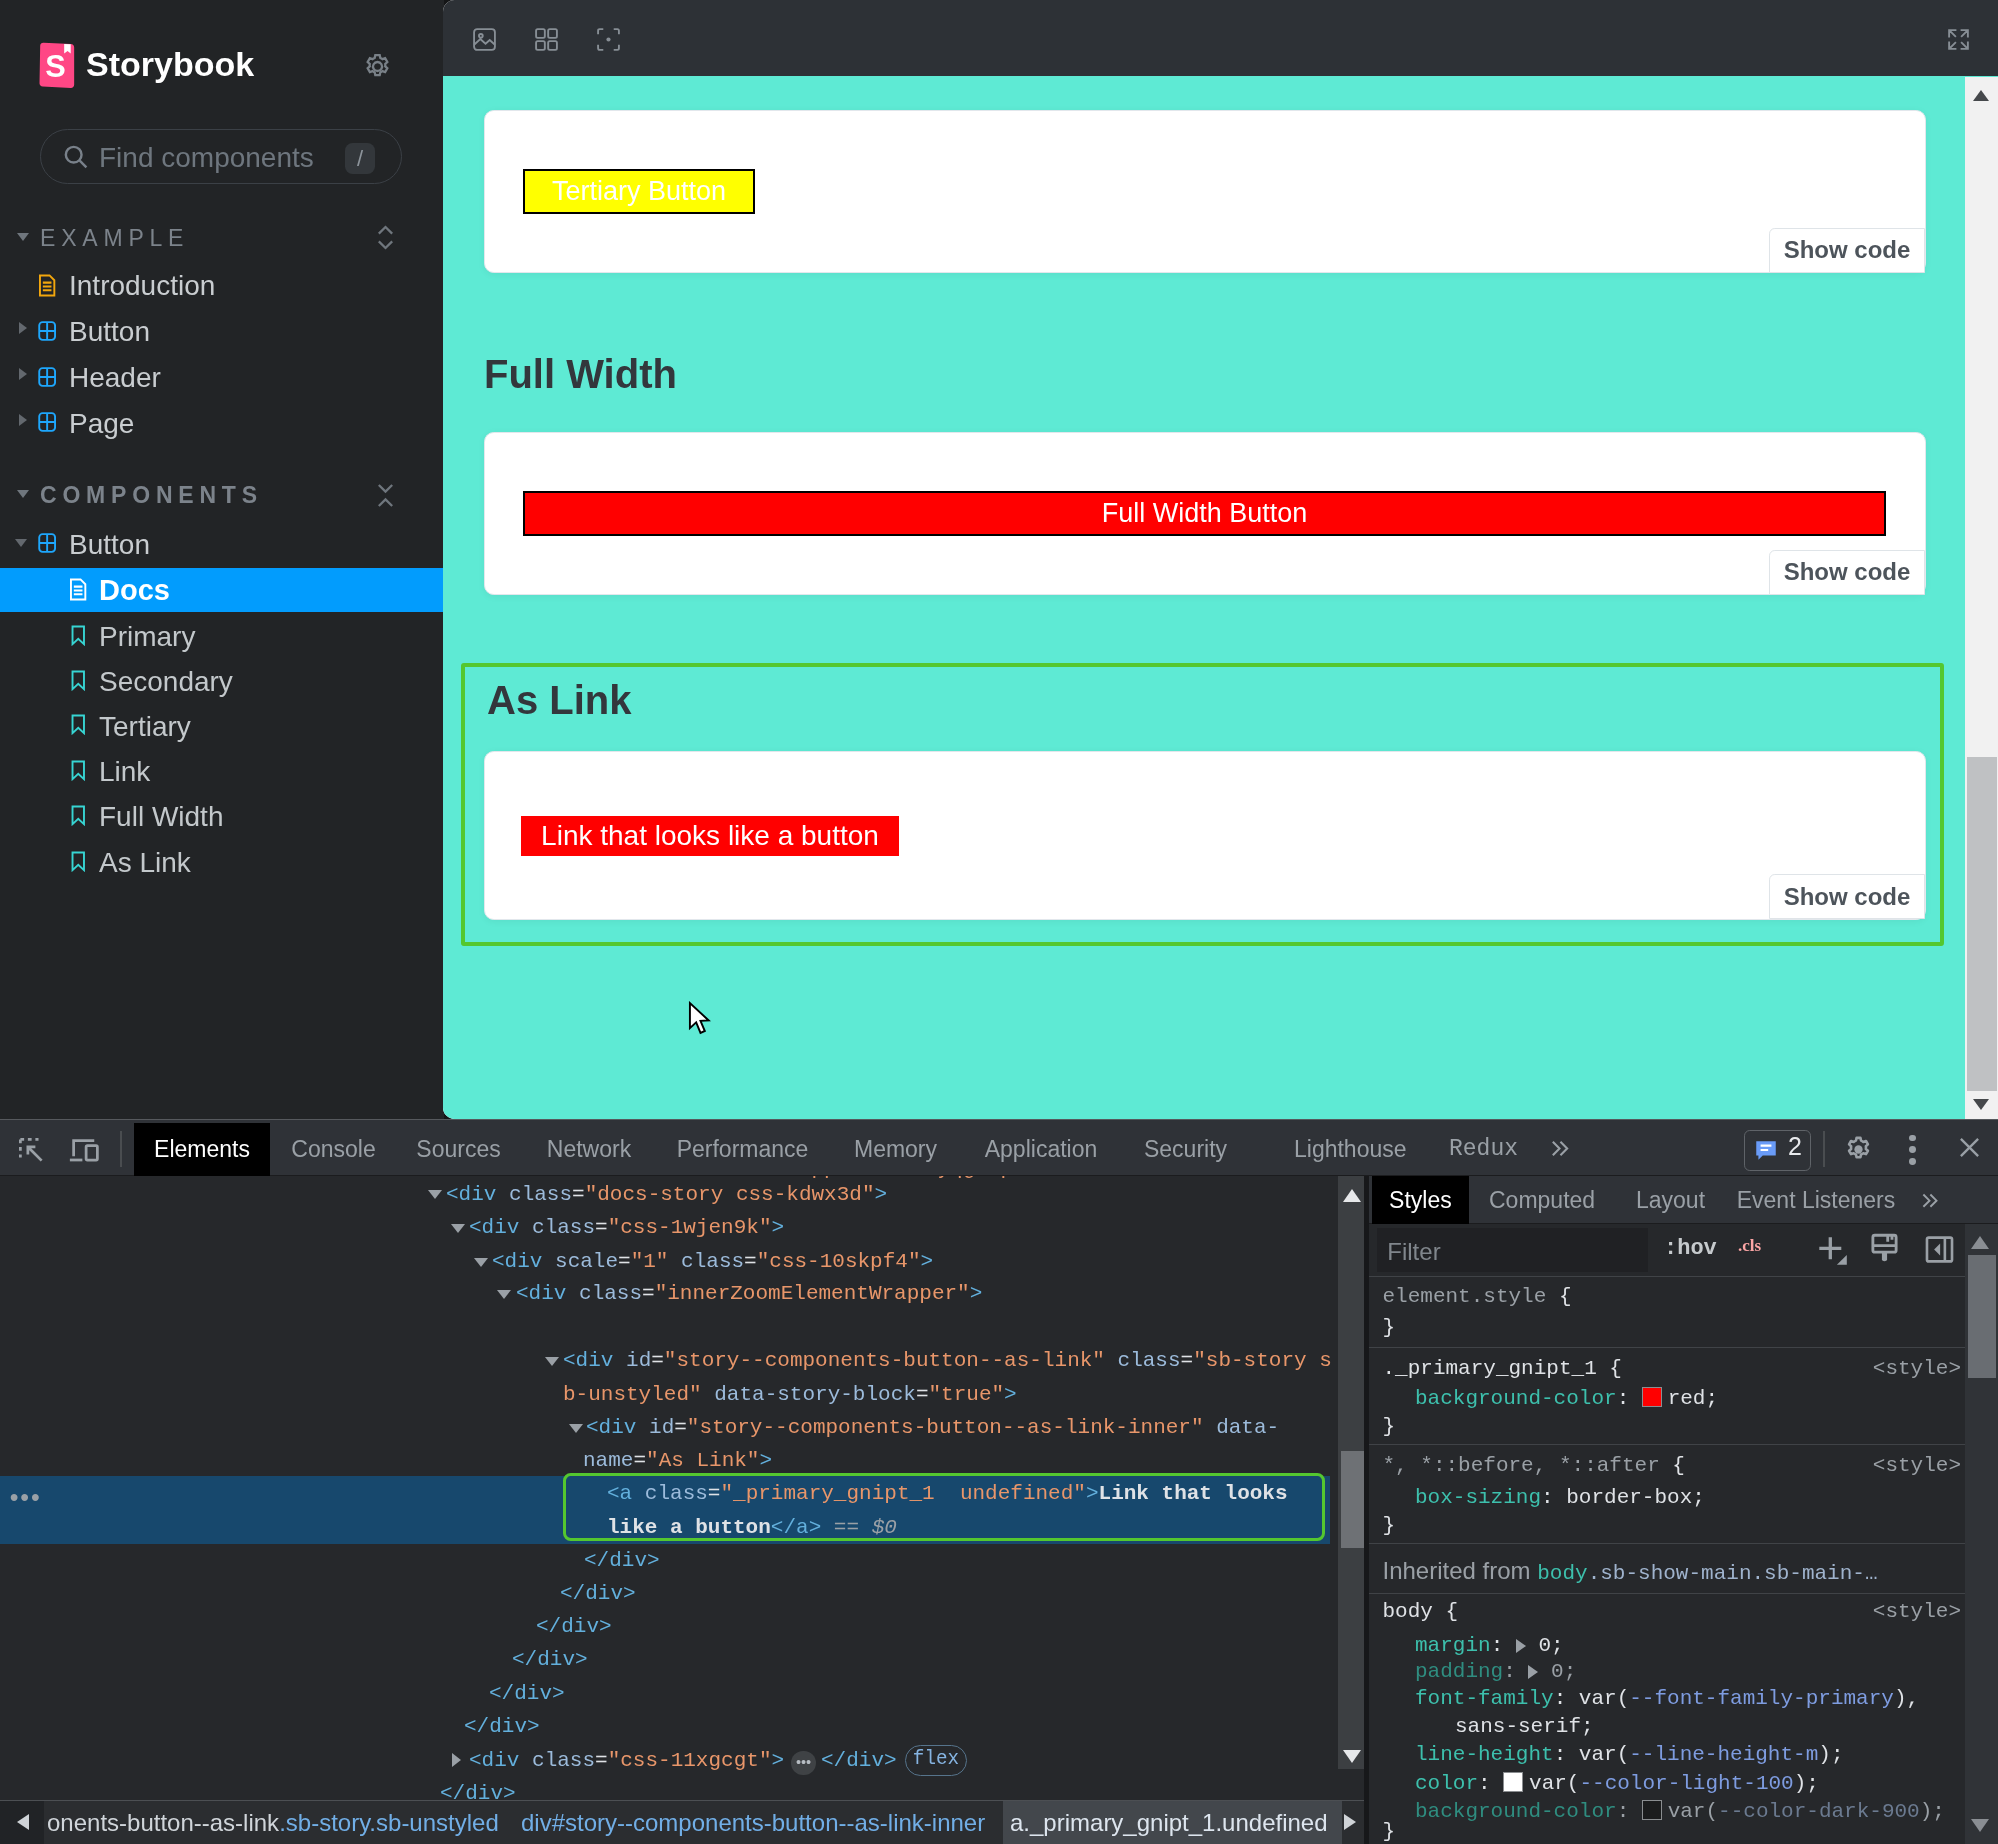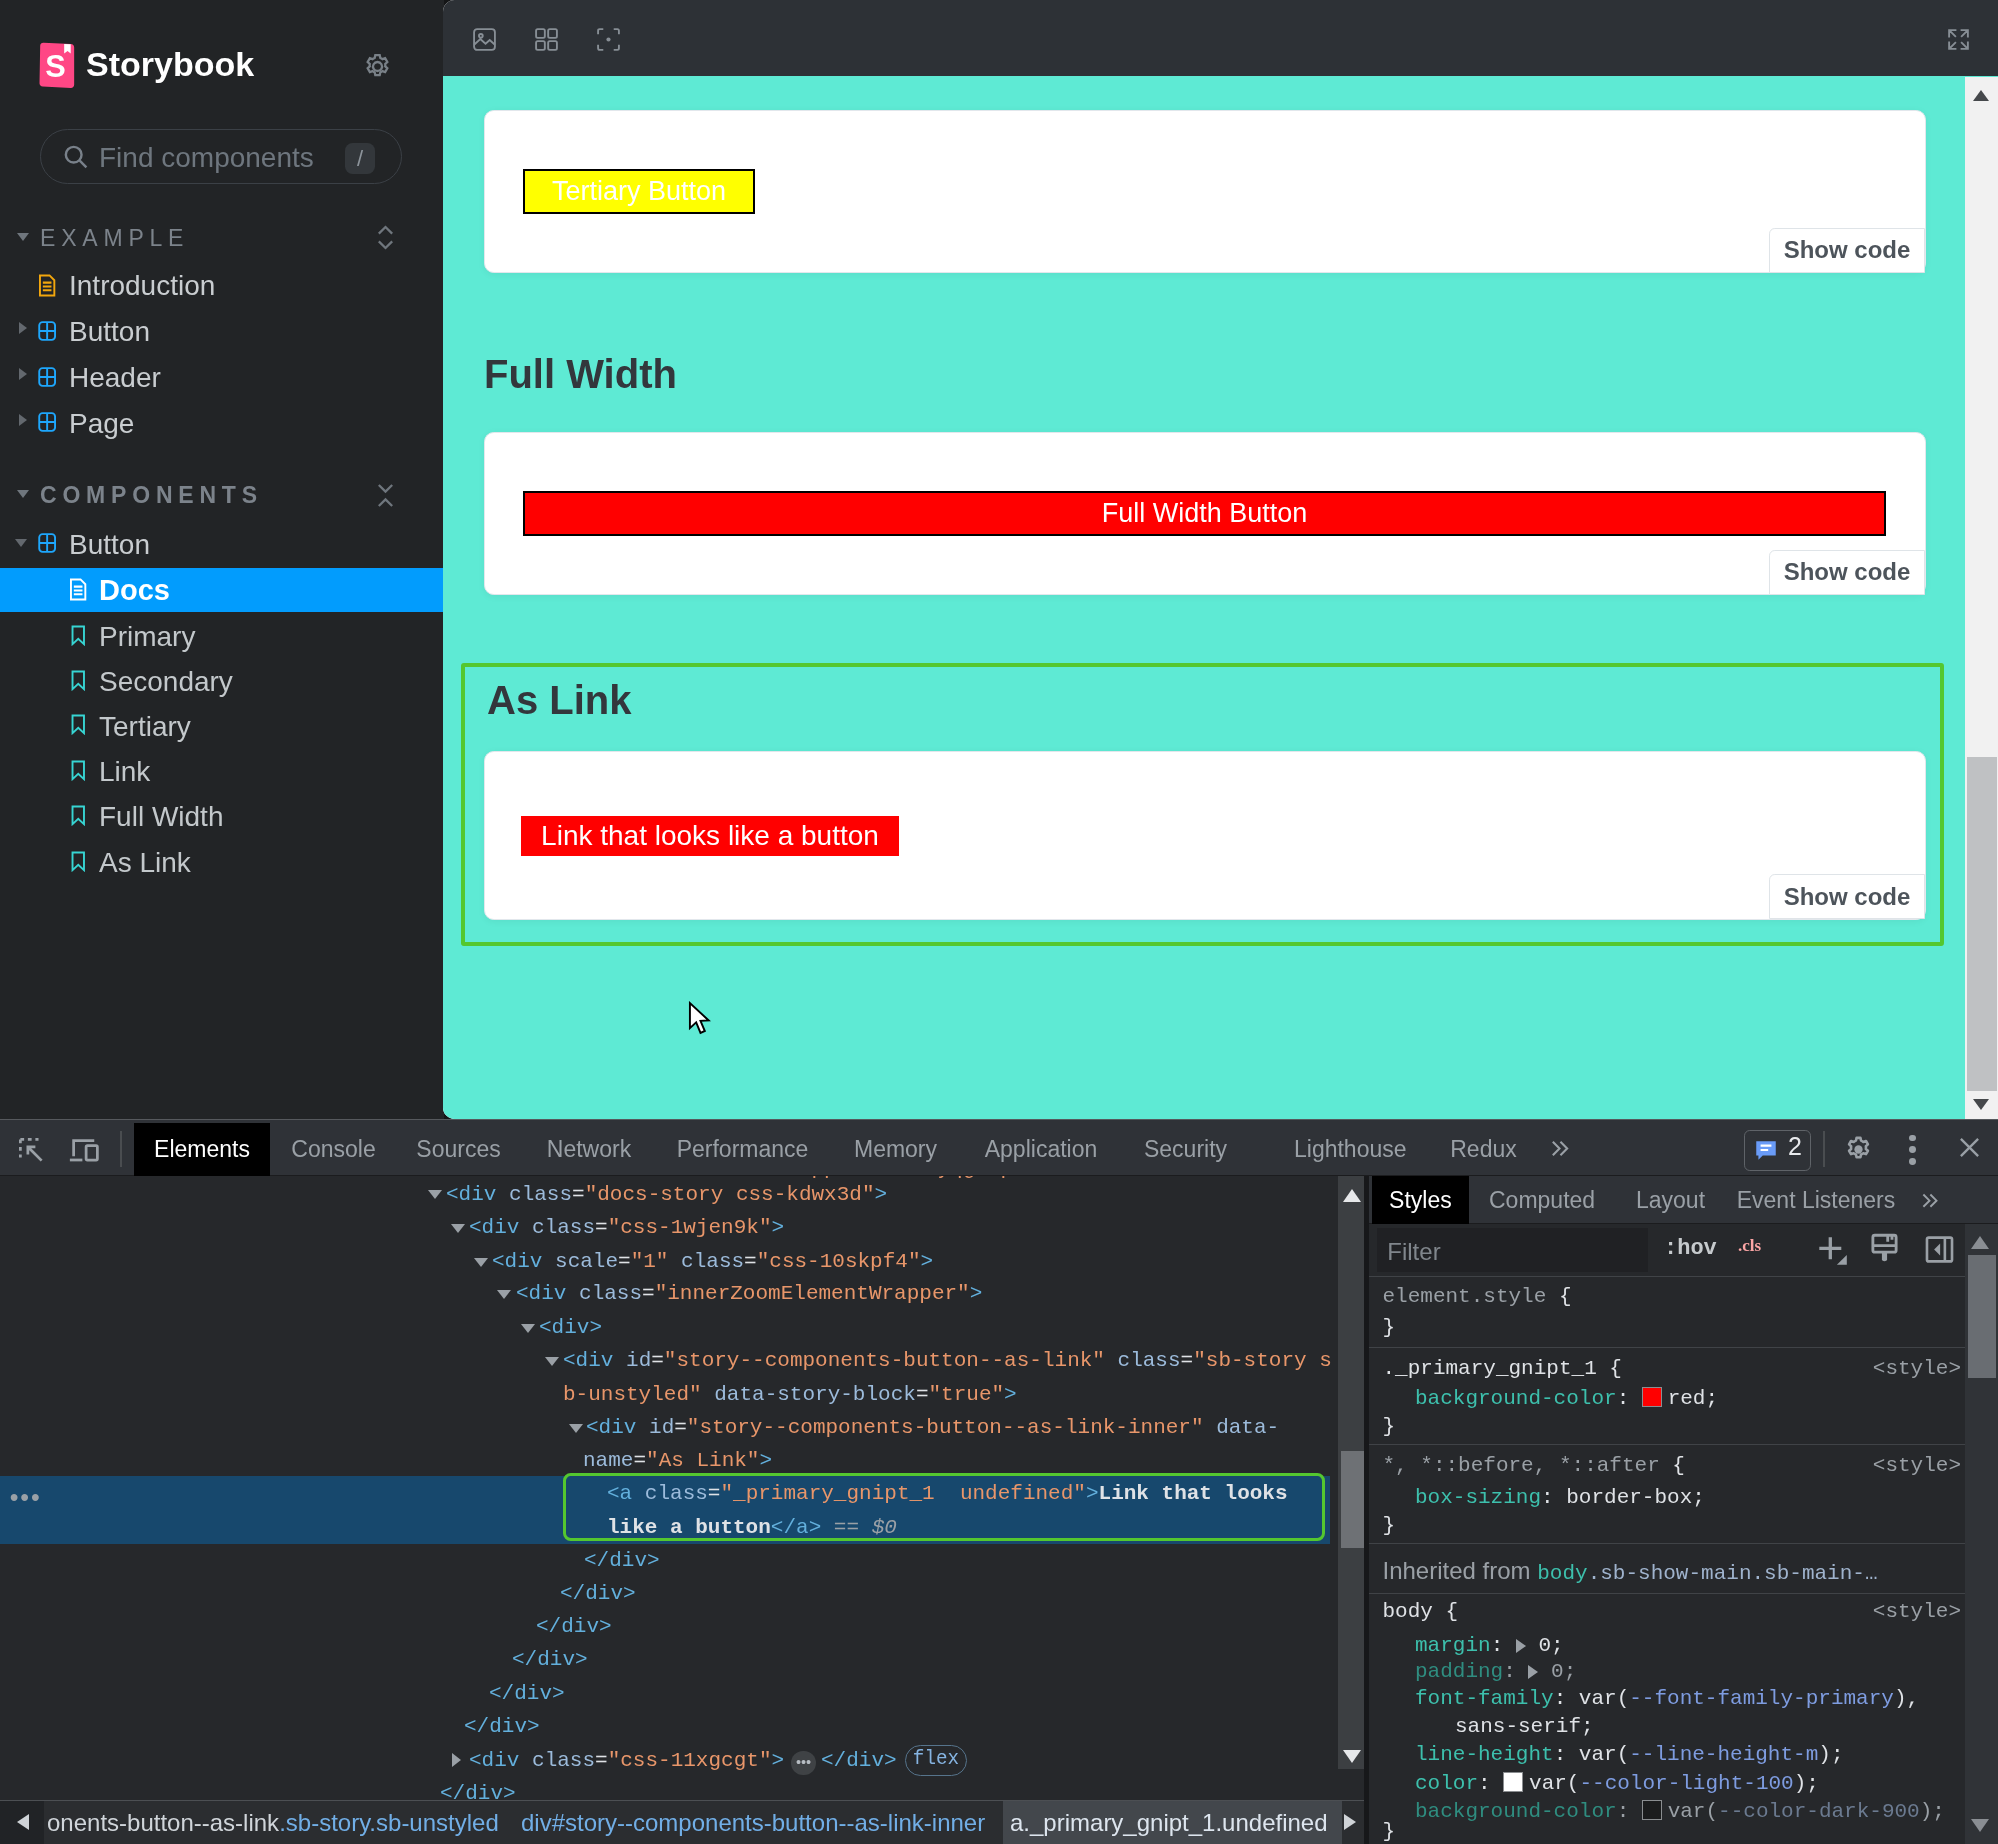--- a/index.html
+++ b/index.html
@@ -211,21 +211,21 @@
     <div class="abs" style="left:134px;top:2.9px;width:136px;height:53px;background:#000;"></div>
     <div class="dtab" style="left:134px;width:136px;color:#fff;">Elements</div>
     <div class="dtab" style="left:285px;width:97px;">Console</div>
     <div class="dtab" style="left:410px;width:97px;">Sources</div>
     <div class="dtab" style="left:539px;width:100px;">Network</div>
     <div class="dtab" style="left:676px;width:133px;">Performance</div>
     <div class="dtab" style="left:847px;width:97px;">Memory</div>
     <div class="dtab" style="left:980px;width:122px;">Application</div>
     <div class="dtab" style="left:1139px;width:93px;">Security</div>
     <div class="dtab" style="left:1294px;width:112px;">Lighthouse</div>
-    <div class="dtab" style="left:1443px;width:81px;">Redux</div>
+    <div class="dtab" style="left:1443px;width:81px;font-family:Liberation Mono, monospace;">Redux</div>
     <svg class="abs" style="left:1548px;top:18.3px;" width="23" height="21" viewBox="0 0 24 22" fill="none" stroke="#9aa0a6" stroke-width="2.2">
       <path d="M5 4 L12 11 L5 18 M13 4 L20 11 L13 18"></path>
     </svg>
     <div class="abs" style="left:1744px;top:9.7px;width:67px;height:41px;border:1.9px solid #5f6368;border-radius:5.8px;"></div>
     <svg class="abs" style="left:1753px;top:17.4px;" width="26" height="26" viewBox="0 0 24 24">
       <path d="M3 4 H21 V17 H9 L5 21 V17 H3 Z" fill="#699bf7"></path>
       <path d="M7 8 H17 M7 12 H14" stroke="#fff" stroke-width="2"></path>
     </svg>
     <div class="abs" style="left:1788px;top:11.6px;font-size:25px;color:#e8eaed;">2</div>
     <div class="abs" style="left:1823px;top:10.6px;width:1.9px;height:36px;background:#4a4d50;"></div>
@@ -253,24 +253,20 @@
         <span class="tarr" style="left:451px;"></span>
         <span class="tx" style="left:469px;"><span class="tag">&lt;div</span> <span class="attr">class</span><span class="w">=</span><span class="val">"css-1wjen9k"</span><span class="tag">&gt;</span></span>
       </div>
     <div class="trow" style="top:69px;">
         <span class="tarr" style="left:474px;"></span>
         <span class="tx" style="left:492px;"><span class="tag">&lt;div</span> <span class="attr">scale</span><span class="w">=</span><span class="val">"1"</span> <span class="attr">class</span><span class="w">=</span><span class="val">"css-10skpf4"</span><span class="tag">&gt;</span></span>
       </div>
     <div class="trow" style="top:101px;">
         <span class="tarr" style="left:497px;"></span>
         <span class="tx" style="left:516px;"><span class="tag">&lt;div</span> <span class="attr">class</span><span class="w">=</span><span class="val">"innerZoomElementWrapper"</span><span class="tag">&gt;</span></span>
-      </div>
-    <div class="trow" style="top:135px;">
-        <span class="tarr" style="left:521px;"></span>
-        <span class="tx" style="left:539px;"><span class="tag">&lt;div&gt;</span></span>
       </div>
     <div class="trow" style="top:168px;">
         <span class="tarr" style="left:545px;"></span>
         <span class="tx" style="left:563px;"><span class="tag">&lt;div</span> <span class="attr">id</span><span class="w">=</span><span class="val">"story--components-button--as-link"</span> <span class="attr">class</span><span class="w">=</span><span class="val">"sb-story s</span></span>
       </div>
     <div class="trow" style="top:202px;">
         <span class="tx" style="left:563px;"><span class="val">b-unstyled"</span> <span class="attr">data-story-block</span><span class="w">=</span><span class="val">"true"</span><span class="tag">&gt;</span></span>
       </div>
     <div class="trow" style="top:235px;">
         <span class="tarr" style="left:569px;"></span>

